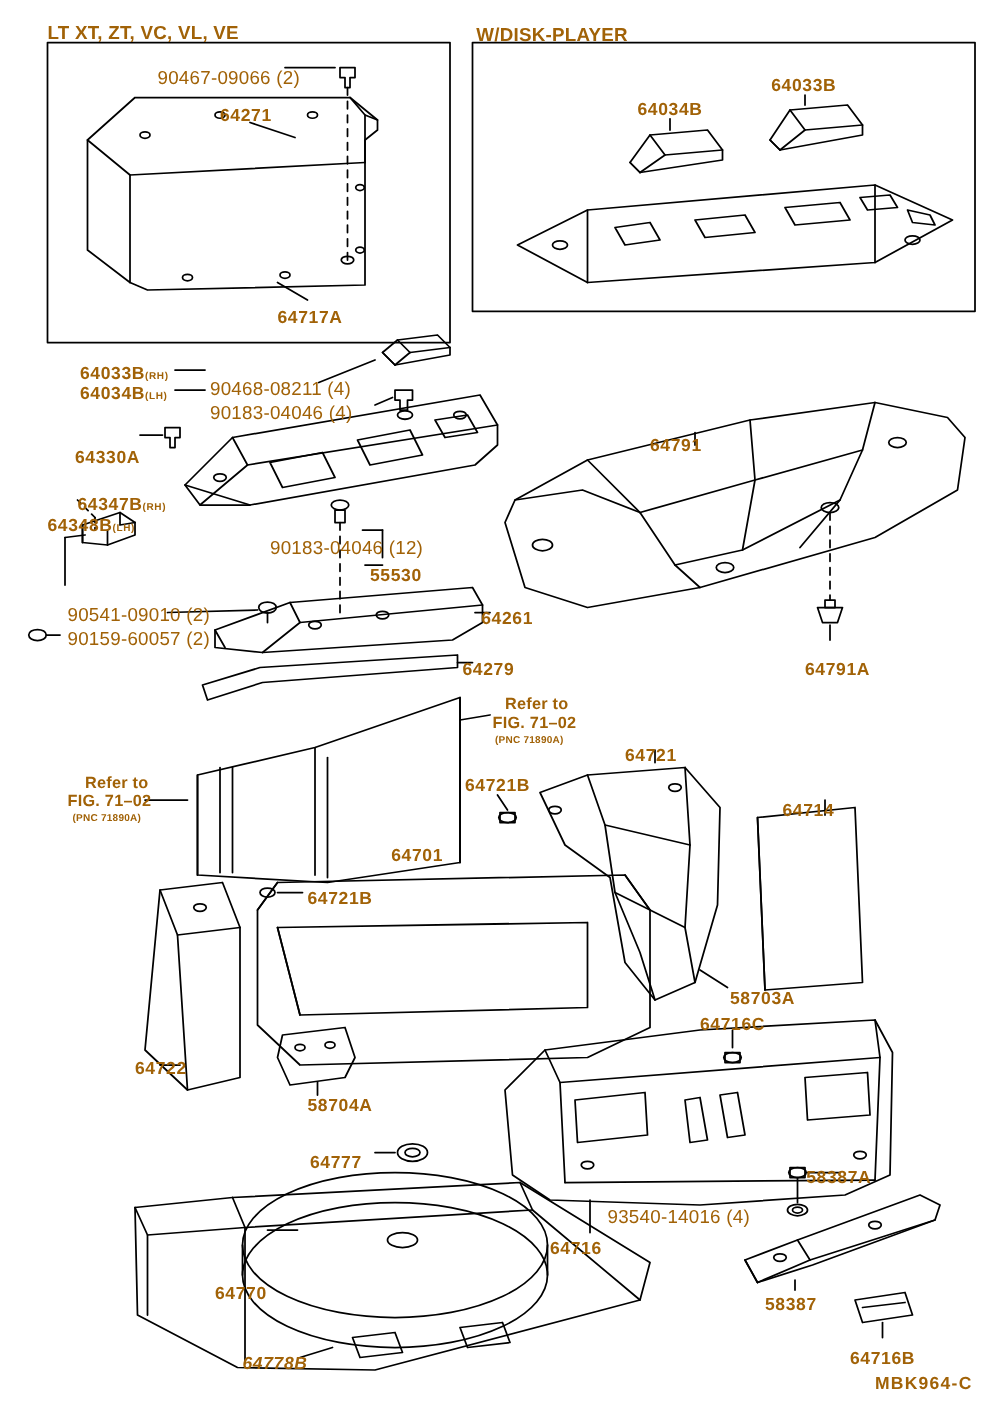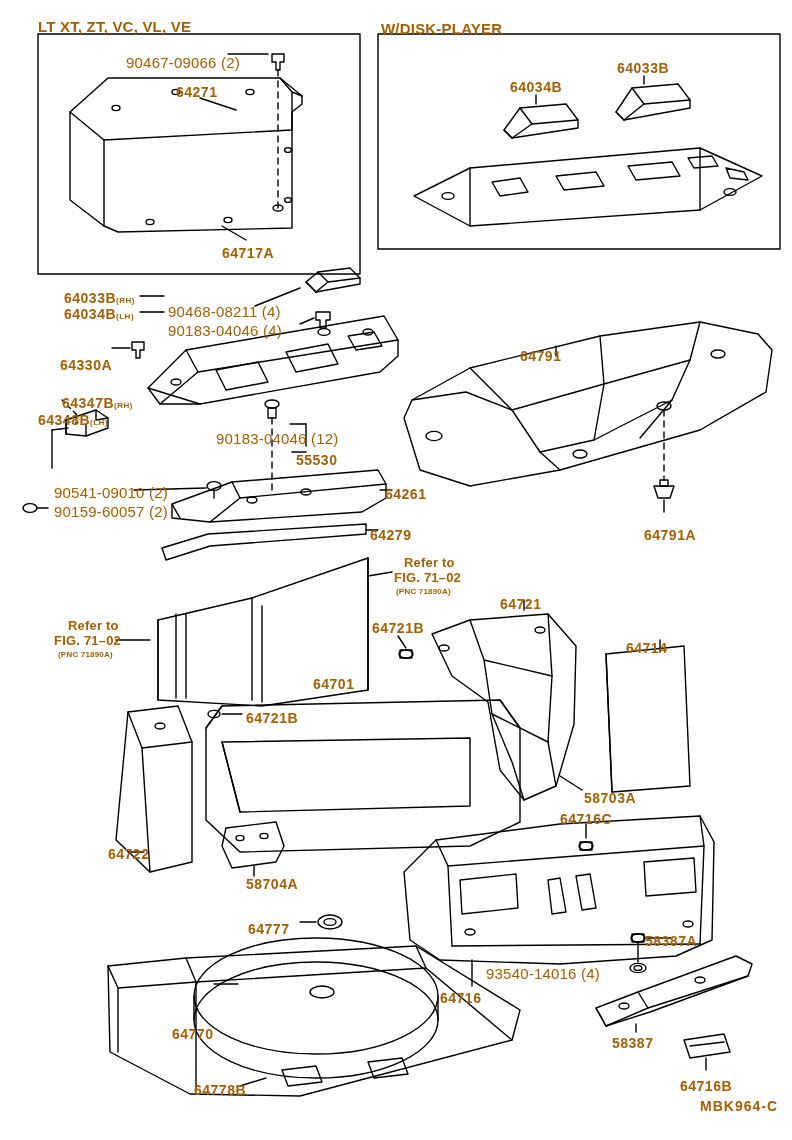--- a/index.html
+++ b/index.html
@@ -337,17 +337,17 @@
   <div class="lbl code" style="left:560px; top:811px;">64716C</div>
   <div class="lbl code" style="left:108px; top:846px;">64722</div>
   <div class="lbl code" style="left:246px; top:876px;">58704A</div>
   <div class="lbl code" style="left:248px; top:921px;">64777</div>
   <div class="lbl code" style="left:645px; top:933px;">58387A</div>
   <div class="lbl sm" style="left:486px; top:965px;">93540-14016 (4)</div>
   <div class="lbl code" style="left:172px; top:981px;margin-top:45px;">64770</div>
   <div class="lbl code" style="left:440px; top:990px;">64716</div>
   <div class="lbl code" style="left:612px; top:1035px;">58387</div>
   <div class="lbl code" style="left:680px; top:1078px;">64716B</div>
-  <div class="lbl code" style="left:194px; top:1082px;">64778B</div>
+  <div class="lbl code" style="left:194px; top:1082px;font-style:italic;">64778B</div>
 
   <div class="lbl code" style="left:700px; top:1098px; letter-spacing:1px;text-align:center;">MBK964-C</div>
 
 </div>
 
 </body></html>

